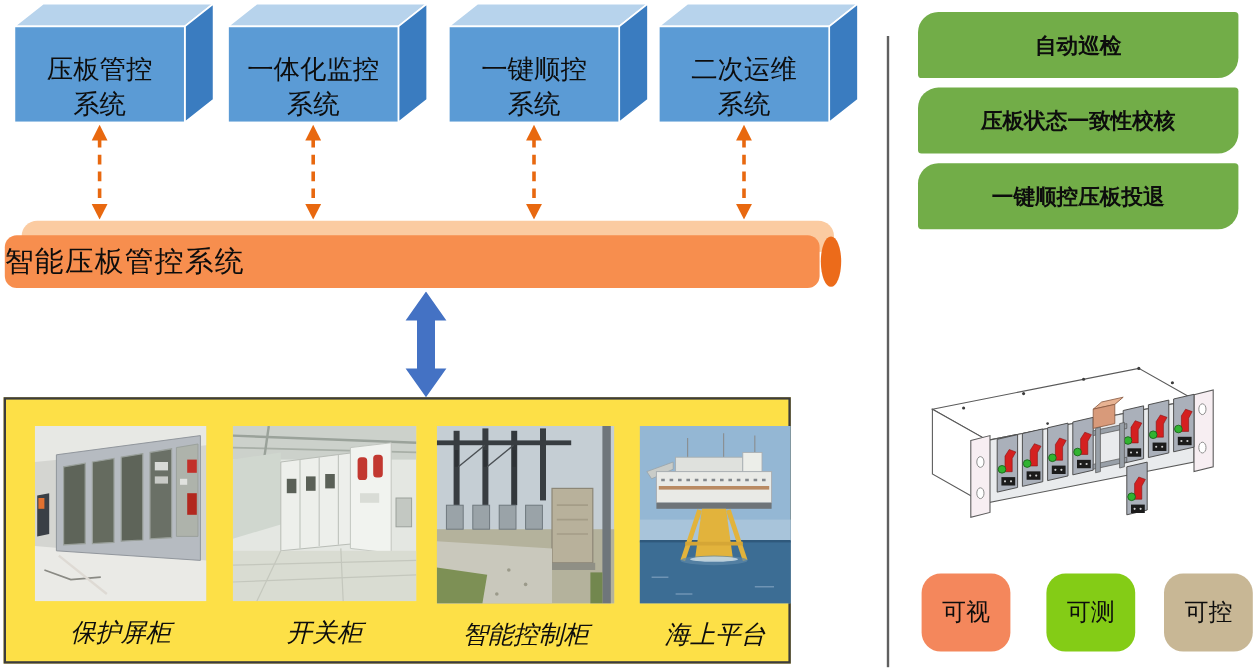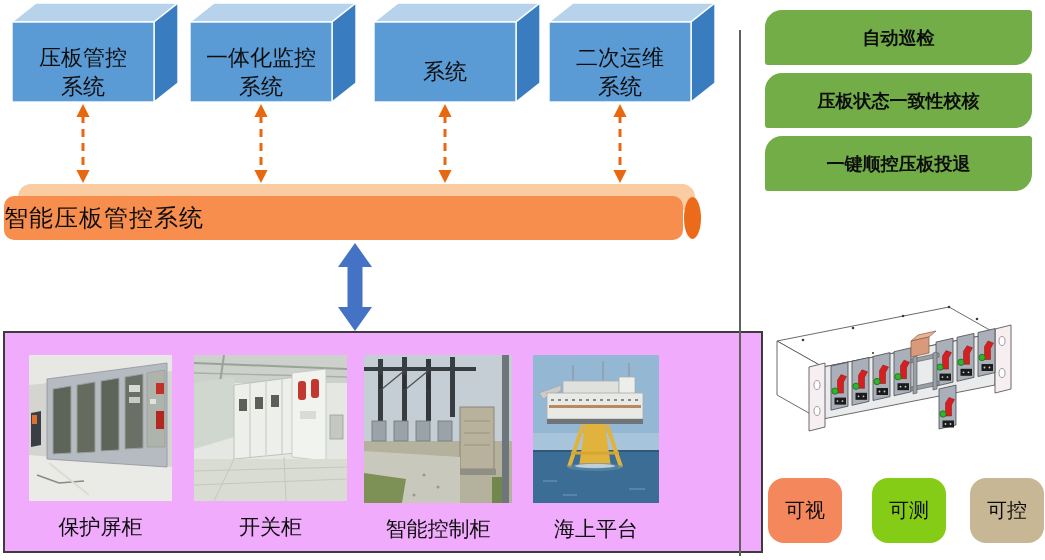--- a/index.html
+++ b/index.html
@@ -26,22 +26,22 @@
     display:flex;align-items:center;justify-content:flex-start;
     font-size:24px;font-weight:500;color:#0d0d0d;letter-spacing:1px;
   }
   .bar-cap{position:absolute;left:684px;top:197px;width:17px;height:42px;border-radius:50%;background:#EC6B1A;}
 
   
   .main-arrow{position:absolute;left:337px;top:243px;width:36px;height:88px;}
 
   
   .equip-panel{
-    position:absolute;left:3px;top:331px;width:760px;height:222px;
-    background:#f0abfc;border:2px solid #3C3C3C;box-sizing:border-box;
+    position:absolute;left:3px;top:331px;width:656px;height:222px;
+    background:#fde047;border:2px solid #3C3C3C;box-sizing:border-box;font-style:italic;
   }
   .equip{position:absolute;margin:0;}
   .equip svg{display:block;}
   .equip figcaption{
     margin-top:12px;text-align:center;font-size:21px;font-weight:500;color:#0d0d0d;white-space:nowrap;
   }
 
   
   .divider{position:absolute;left:739px;top:30px;width:2px;height:526px;background:#606060;}
   .feature{
@@ -89,20 +89,21 @@
     </div>
   </div>
 
   <div class="sys-box" style="left:372px">
     <svg width="170" height="104" viewBox="0 0 170 104">
       <polygon points="2,22 26,3 168,3 144,22" fill="#B7D3EC" stroke="#fff" stroke-width="1.4"></polygon>
       <polygon points="144,22 168,3 168,83 144,102" fill="#3A7CC0" stroke="#fff" stroke-width="1.4"></polygon>
       <rect x="2" y="22" width="142" height="80" fill="#5B9BD5" stroke="#fff" stroke-width="1.4"></rect>
     </svg>
     <div class="sys-label">
+      <span>一键顺控</span>
       <span>系统</span>
     </div>
   </div>
 
   <div class="sys-box" style="left:547px">
     <svg width="170" height="104" viewBox="0 0 170 104">
       <polygon points="2,22 26,3 168,3 144,22" fill="#B7D3EC" stroke="#fff" stroke-width="1.4"></polygon>
       <polygon points="144,22 168,3 168,83 144,102" fill="#3A7CC0" stroke="#fff" stroke-width="1.4"></polygon>
       <rect x="2" y="22" width="142" height="80" fill="#5B9BD5" stroke="#fff" stroke-width="1.4"></rect>
     </svg>

